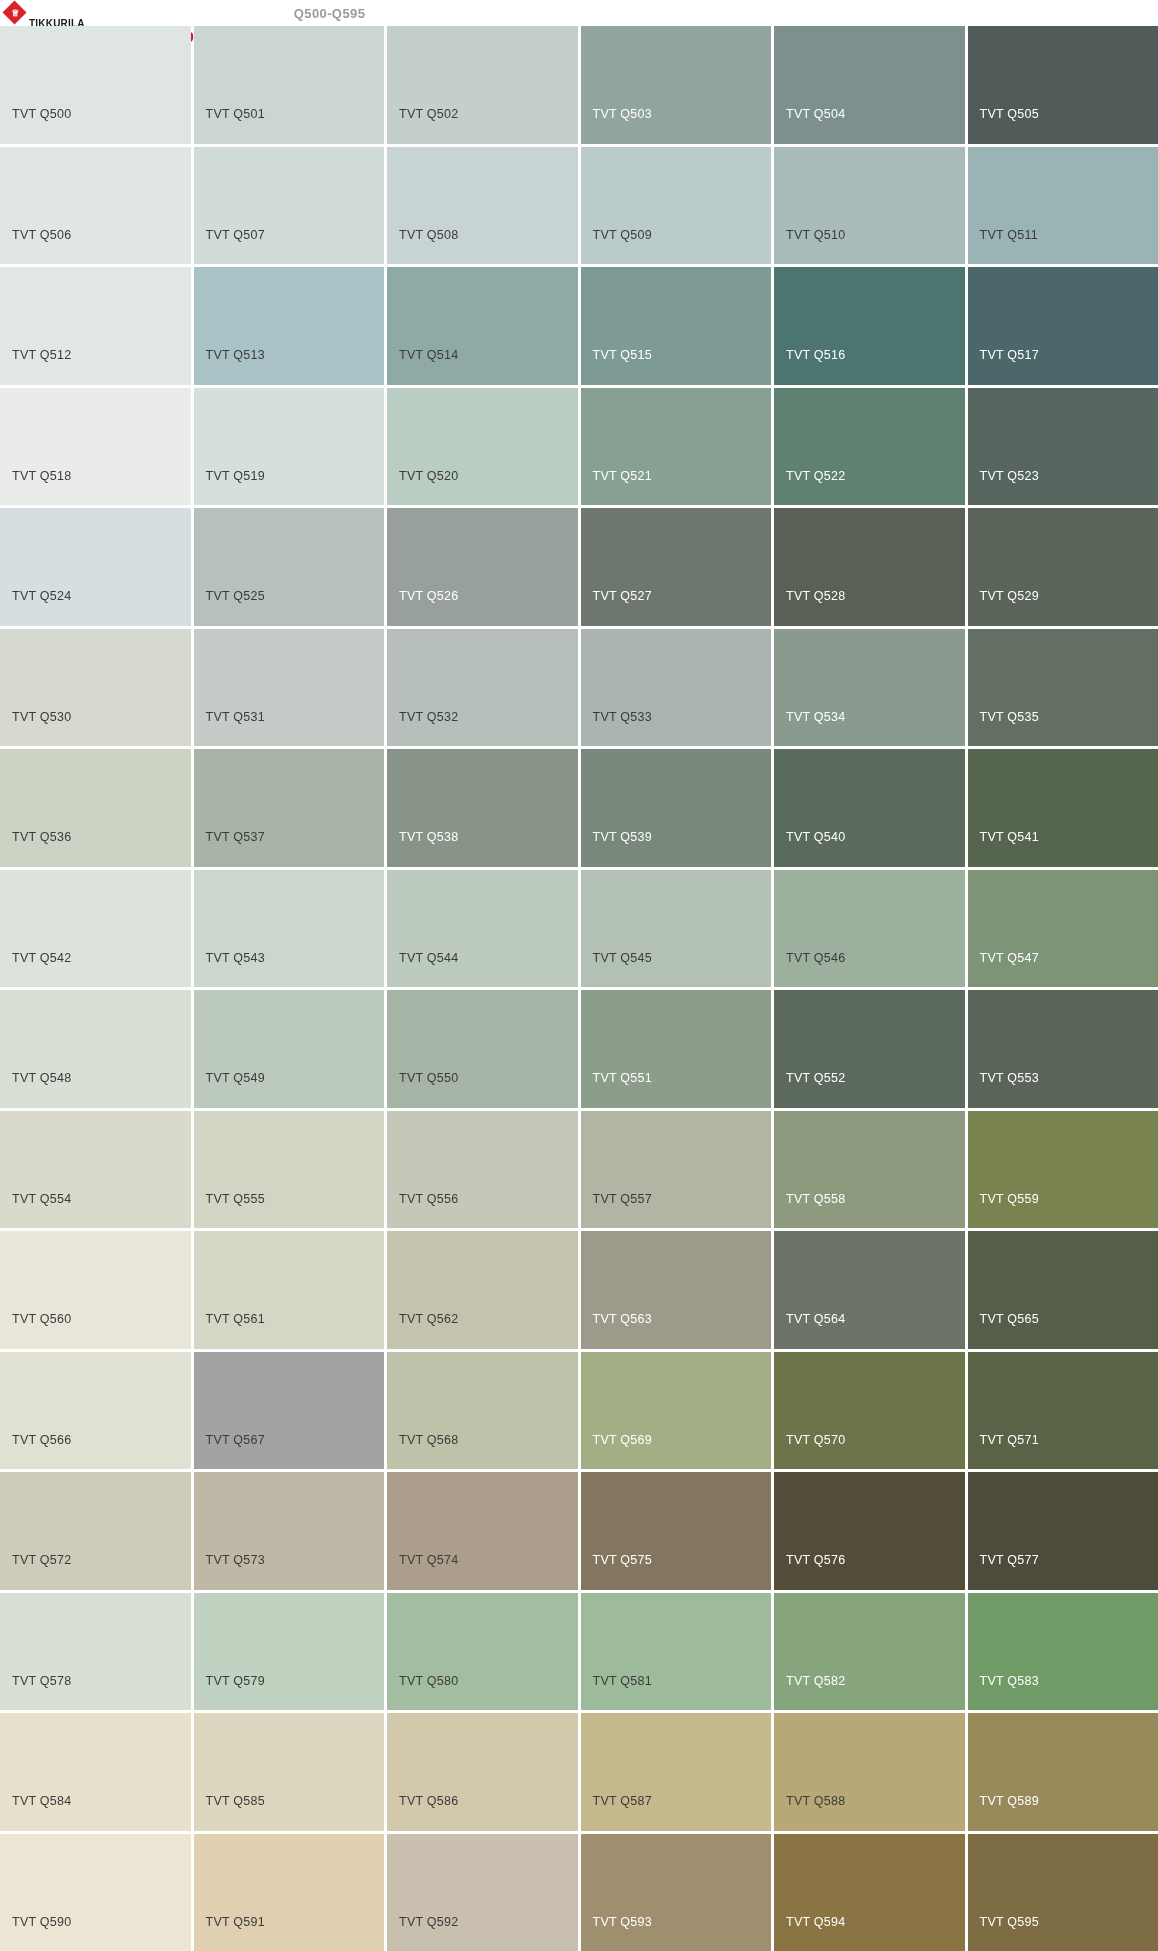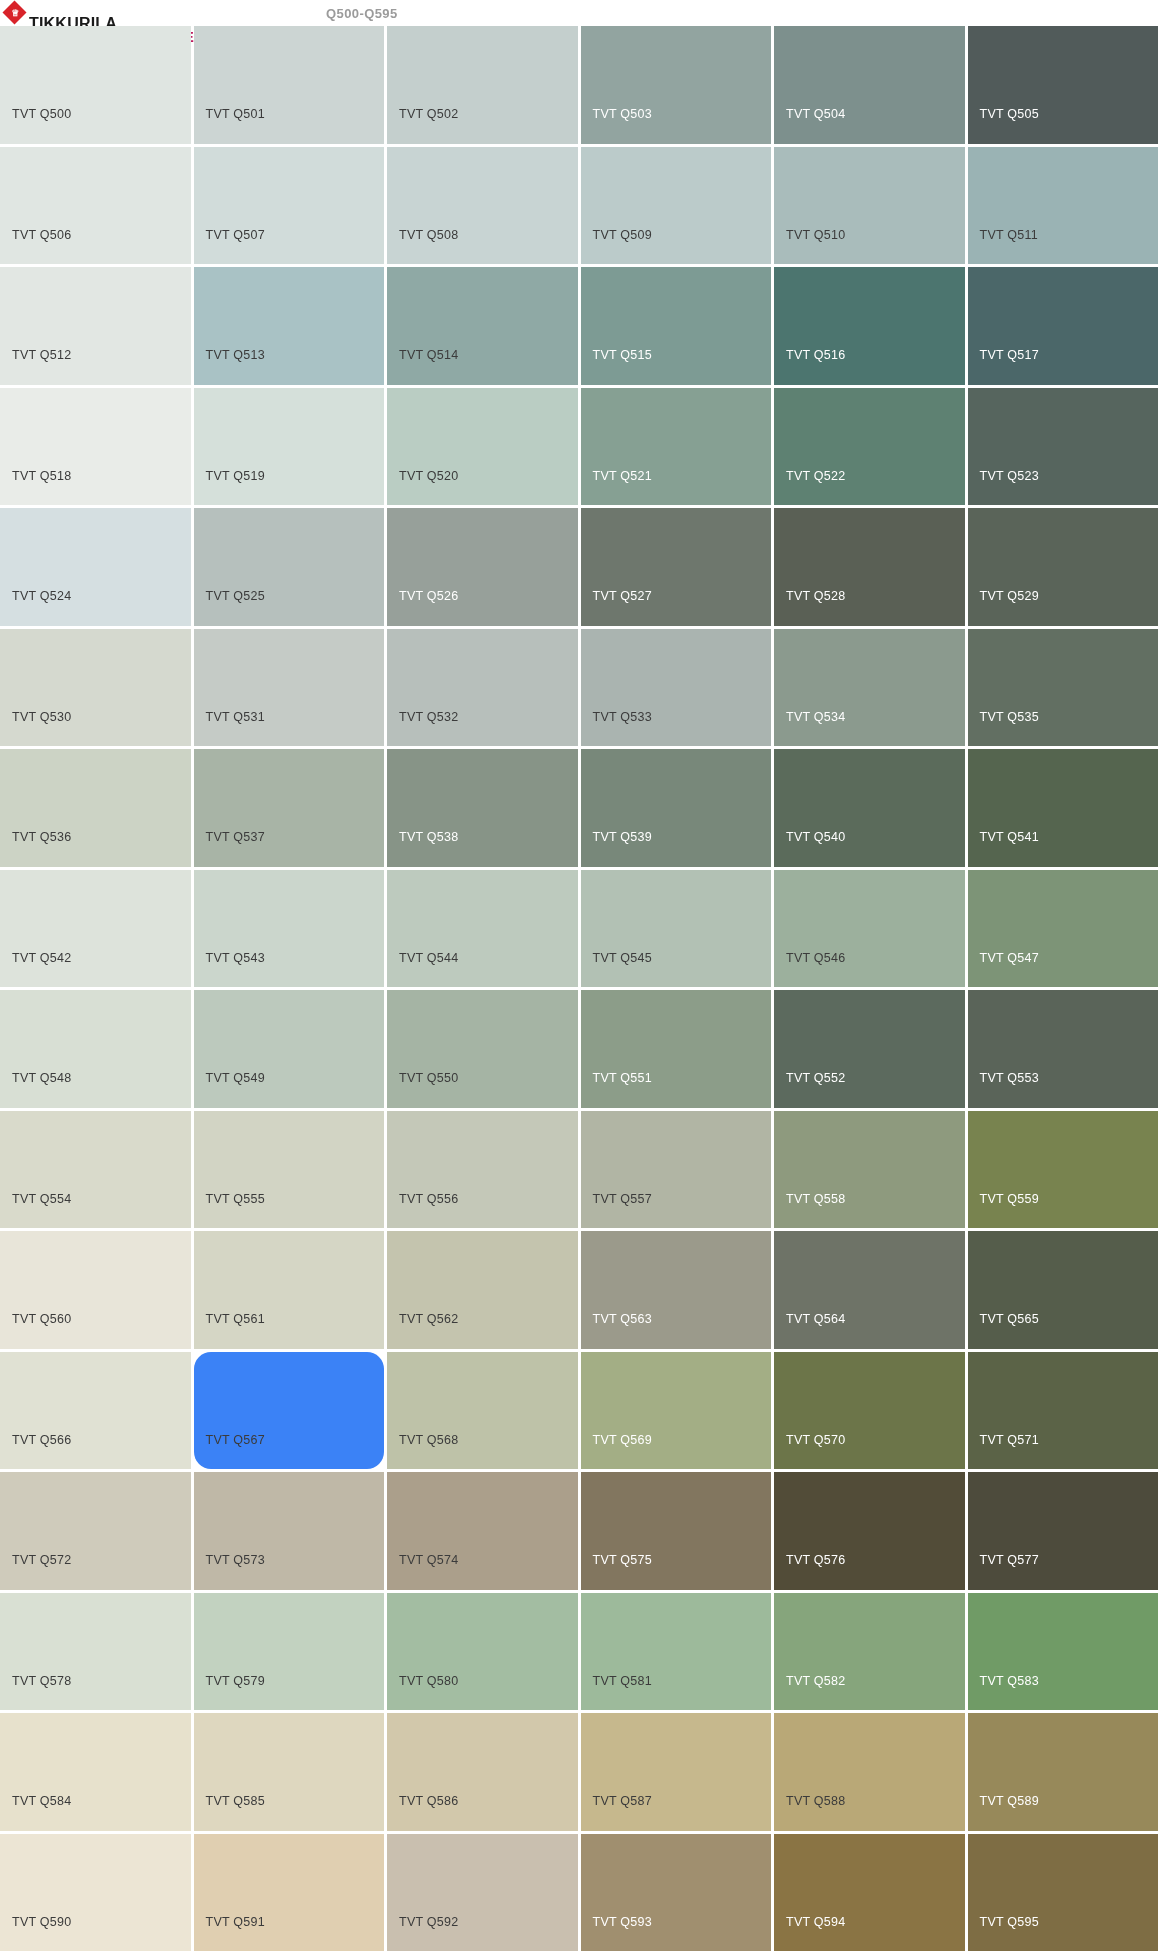--- a/index.html
+++ b/index.html
@@ -44,21 +44,21 @@
     align-items: center;
     justify-content: center;
     color: #ffffff;
     font-size: 9px;
     line-height: 1;
     font-weight: bold;
     letter-spacing: -0.5px;
   }
 
   #brand-name {
-    font-size: 16px;
+    font-size: 10px;
     font-weight: bold;
     letter-spacing: 0.2px;
     color: #1a1a1a;
     white-space: nowrap;
     margin-top: 21px;
   }
 
   #collection-name {
     font-size: 15.5px;
     font-weight: bold;
@@ -317,21 +317,21 @@
     </div>
     <div class="swatch dark-bg" style="background-color: rgb(110, 115, 103);">
       <span class="swatch-label">TVT Q564</span>
     </div>
     <div class="swatch dark-bg" style="background-color: rgb(85, 93, 75);">
       <span class="swatch-label">TVT Q565</span>
     </div>
     <div class="swatch light-bg" style="background-color: rgb(224, 225, 211);">
       <span class="swatch-label">TVT Q566</span>
     </div>
-    <div class="swatch light-bg" style="background-color: #3b82f6; border-radius: 17px;">
+    <div class="swatch light-bg" style="background-color: #a3a3a3;">
       <span class="swatch-label">TVT Q567</span>
     </div>
     <div class="swatch light-bg" style="background-color: rgb(190, 194, 168);">
       <span class="swatch-label">TVT Q568</span>
     </div>
     <div class="swatch dark-bg" style="background-color: rgb(163, 174, 133);">
       <span class="swatch-label">TVT Q569</span>
     </div>
     <div class="swatch dark-bg" style="background-color: rgb(108, 117, 73);">
       <span class="swatch-label">TVT Q570</span>

